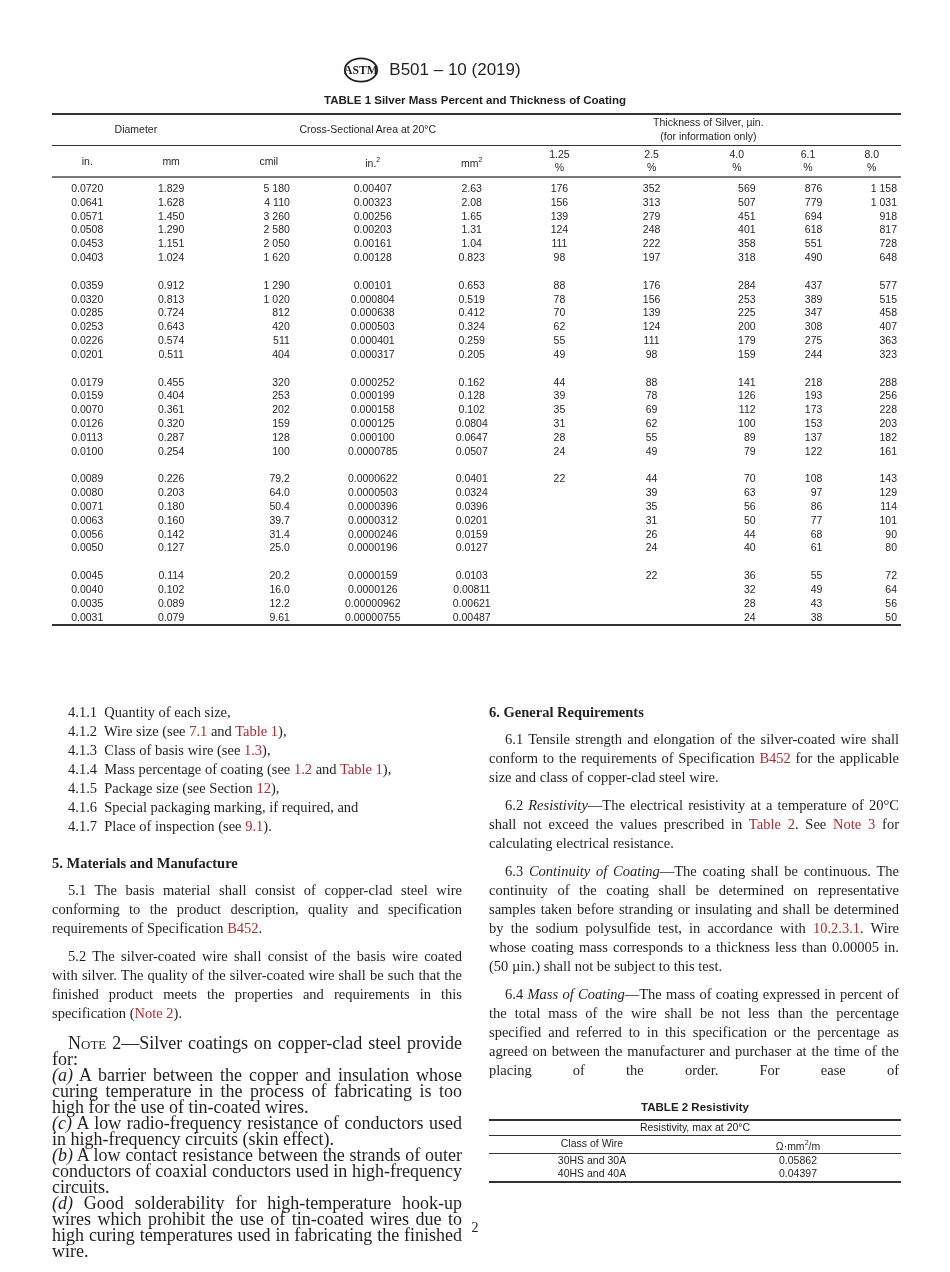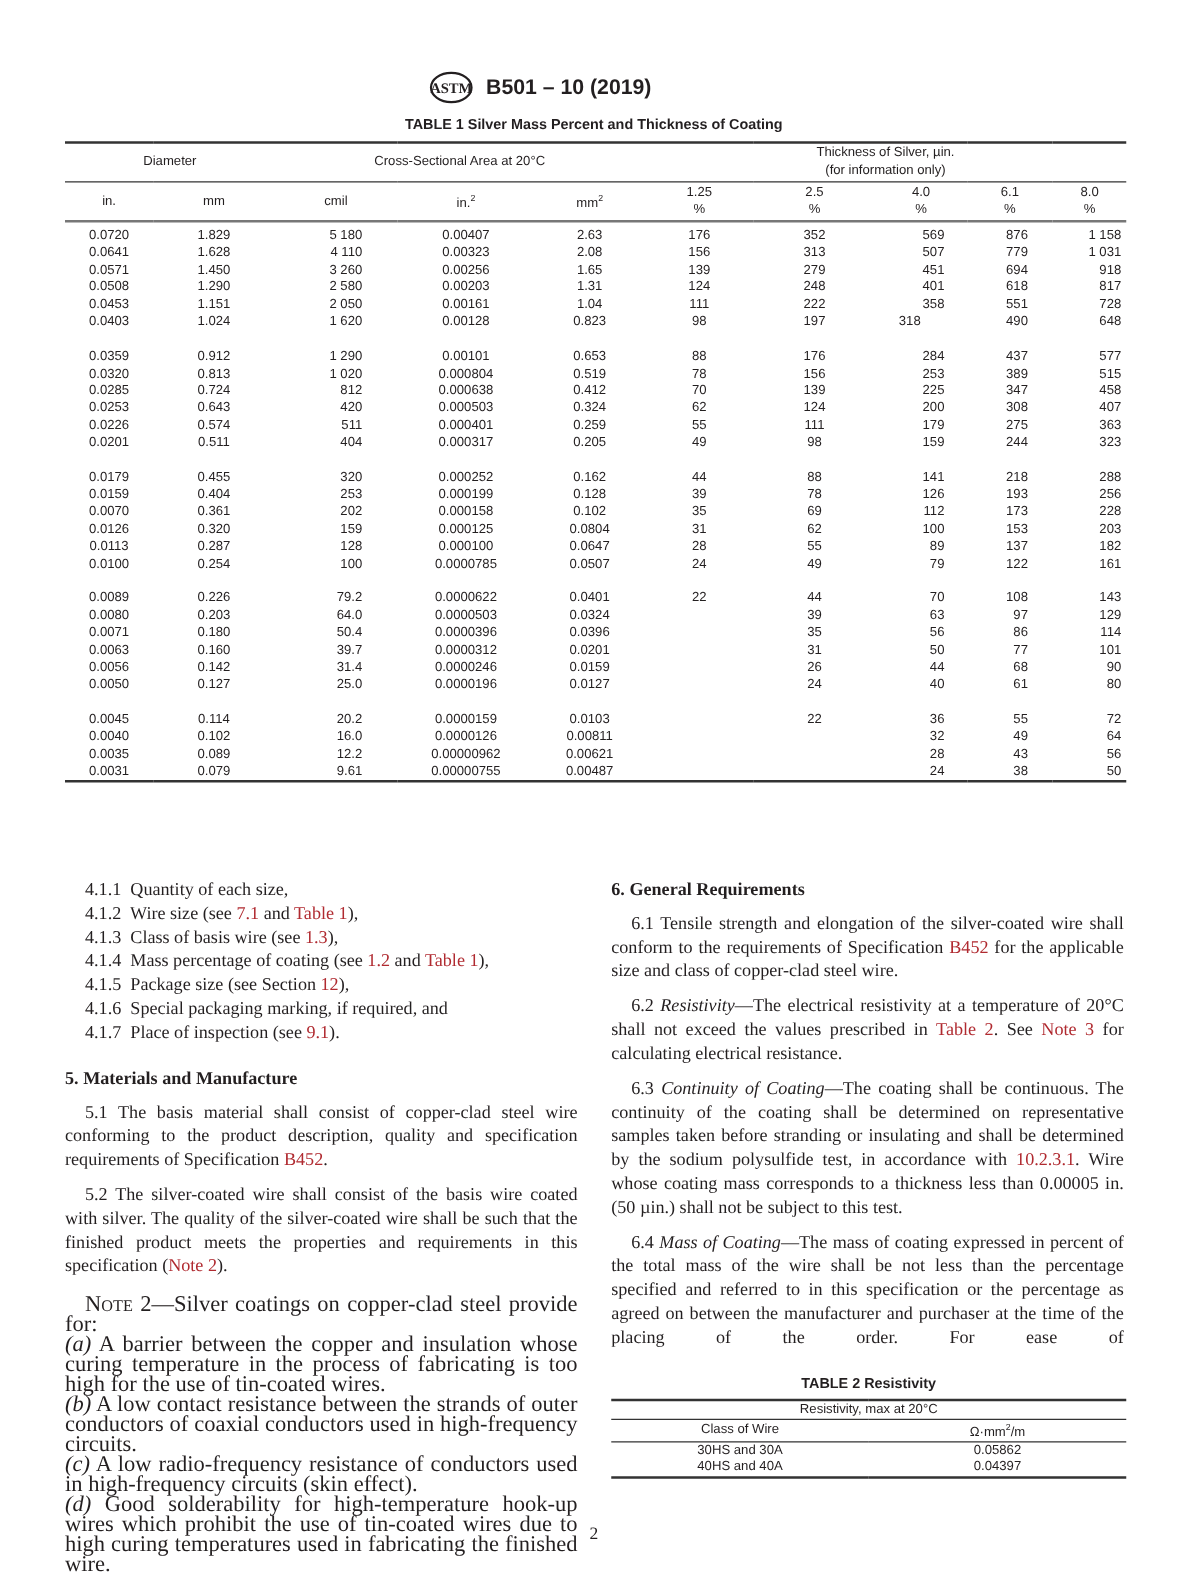--- a/index.html
+++ b/index.html
@@ -1,19 +1,19 @@
 <!DOCTYPE html>
 <html><head>
 <meta charset="utf-8">
 <style>
   html, body { margin:0; padding:0; background:#fff; }
   body { width:950px; height:1272px; position:relative; overflow:hidden; color:#231f20; }
   .header { position:absolute; top:55px; left:0; width:864px; text-align:center; }
   .header .logo { display:inline-block; vertical-align:middle; width:36px; height:30px; margin-right:6px; }
-  .header .code { display:inline-block; vertical-align:middle; font-family:"Liberation Sans", sans-serif; font-weight:bold; font-size:17px; }
+  .header .code { display:inline-block; vertical-align:middle; font-family:"Liberation Sans", sans-serif; font-weight:normal; font-size:17px; }
   .t1-title { position:absolute; top:94px; left:0; width:950px; text-align:center; font-family:"Liberation Sans", sans-serif; font-weight:bold; font-size:11.5px; }
   table.t1 { position:absolute; top:113px; left:52px; width:849px; border-collapse:collapse; font-family:"Liberation Sans", sans-serif; font-size:10.5px; }
   table.t1 td, table.t1 th { padding:0; font-weight:normal; text-align:center; line-height:13.8px; height:13.8px; }
   table.t1 .top { border-top:2px solid #333; }
   table.t1 .grp th { height:30px; vertical-align:middle; }
   table.t1 .sub th { height:30px; border-top:1px solid #333; vertical-align:middle; line-height:13px; }
   table.t1 .sub { border-bottom:2px solid #777; }
   table.t1 tr.spacer td { height:14px; }
   table.t1 tbody tr:first-child td { padding-top:4px; }
   table.t1 tfoot td { border-top:2px solid #333; height:0; line-height:0; }
@@ -133,21 +133,21 @@
         <td style="text-align: right; padding-right: 4px;">728</td>
       </tr>
       <tr>
         <td>0.0403</td>
         <td>1.024</td>
         <td style="text-align: right; padding-right: 28px;">1 620</td>
         <td>0.00128</td>
         <td>0.823</td>
         <td>98</td>
         <td>197</td>
-        <td style="text-align: center; padding-right: 18px;">318</td>
+        <td style="text-align: right; padding-right: 18px;">318</td>
         <td style="text-align: right; padding-right: 20px;">490</td>
         <td style="text-align: right; padding-right: 4px;">648</td>
       </tr>
       <tr class="spacer">
         <td colspan="10"></td>
       </tr>
       <tr>
         <td>0.0359</td>
         <td>0.912</td>
         <td style="text-align: right; padding-right: 28px;">1 290</td>
@@ -437,22 +437,22 @@
     <p><span>4.1.5</span>&nbsp; <span>Package size (see Section </span><a class="ref">12</a><span>),</span></p>
     <p><span>4.1.6</span>&nbsp; <span>Special packaging marking, if required, and</span></p>
     <p style="margin-bottom:18px"><span>4.1.7</span>&nbsp; <span>Place of inspection (see </span><a class="ref">9.1</a><span>).</span></p>
   </div>
   <h3>5. Materials and Manufacture</h3>
   <p class="indent para"><span>5.1  The basis material shall consist of copper-clad steel wire conforming to the product description, quality and specification requirements of Specification </span><a class="ref">B452</a><span>.</span></p>
   <p class="indent para" style="margin-bottom:12px !important"><span>5.2  The silver-coated wire shall consist of the basis wire coated with silver. The quality of the silver-coated wire shall be such that the finished product meets the properties and requirements in this specification (</span><a class="ref">Note 2</a><span>).</span></p>
   <div class="note">
     <p class="indent"><span class="sc">Note</span><span> 2—Silver coatings on copper-clad steel provide for:</span></p>
     <p><i>(a)</i><span> A barrier between the copper and insulation whose curing temperature in the process of fabricating is too high for the use of tin-coated wires.</span></p>
+    <p><i>(c)</i><span> A low radio-frequency resistance of conductors used in high-frequency circuits (skin effect).</span></p>
     <p><i>(b)</i><span> A low contact resistance between the strands of outer conductors of coaxial conductors used in high-frequency circuits.</span></p>
-    <p><i>(c)</i><span> A low radio-frequency resistance of conductors used in high-frequency circuits (skin effect).</span></p>
     <p><i>(d)</i><span> Good solderability for high-temperature hook-up wires which prohibit the use of tin-coated wires due to high curing temperatures used in fabricating the finished wire.</span></p>
   </div>
 </div>
 
 <div class="col col-right">
   <h3>6. General Requirements</h3>
   <p class="indent para"><span>6.1  Tensile strength and elongation of the silver-coated wire shall conform to the requirements of Specification </span><a class="ref">B452</a><span> for the applicable size and class of copper-clad steel wire.</span></p>
   <p class="indent para"><span>6.2 </span><i>Resistivity</i><span>—The electrical resistivity at a temperature of 20°C shall not exceed the values prescribed in </span><a class="ref">Table 2</a><span>. See </span><a class="ref">Note 3</a><span> for calculating electrical resistance.</span></p>
   <p class="indent para"><span>6.3 </span><i>Continuity of Coating</i><span>—The coating shall be continuous. The continuity of the coating shall be determined on representative samples taken before stranding or insulating and shall be determined by the sodium polysulfide test, in accordance with </span><a class="ref">10.2.3.1</a><span>. Wire whose coating mass corresponds to a thickness less than 0.00005 in. (50 µin.) shall not be subject to this test.</span></p>
   <p class="indent" style="text-align-last:justify"><span>6.4 </span><i>Mass of Coating</i><span>—The mass of coating expressed in percent of the total mass of the wire shall be not less than the percentage specified and referred to in this specification or the percentage as agreed on between the manufacturer and purchaser at the time of the placing of the order. For ease of</span></p>

